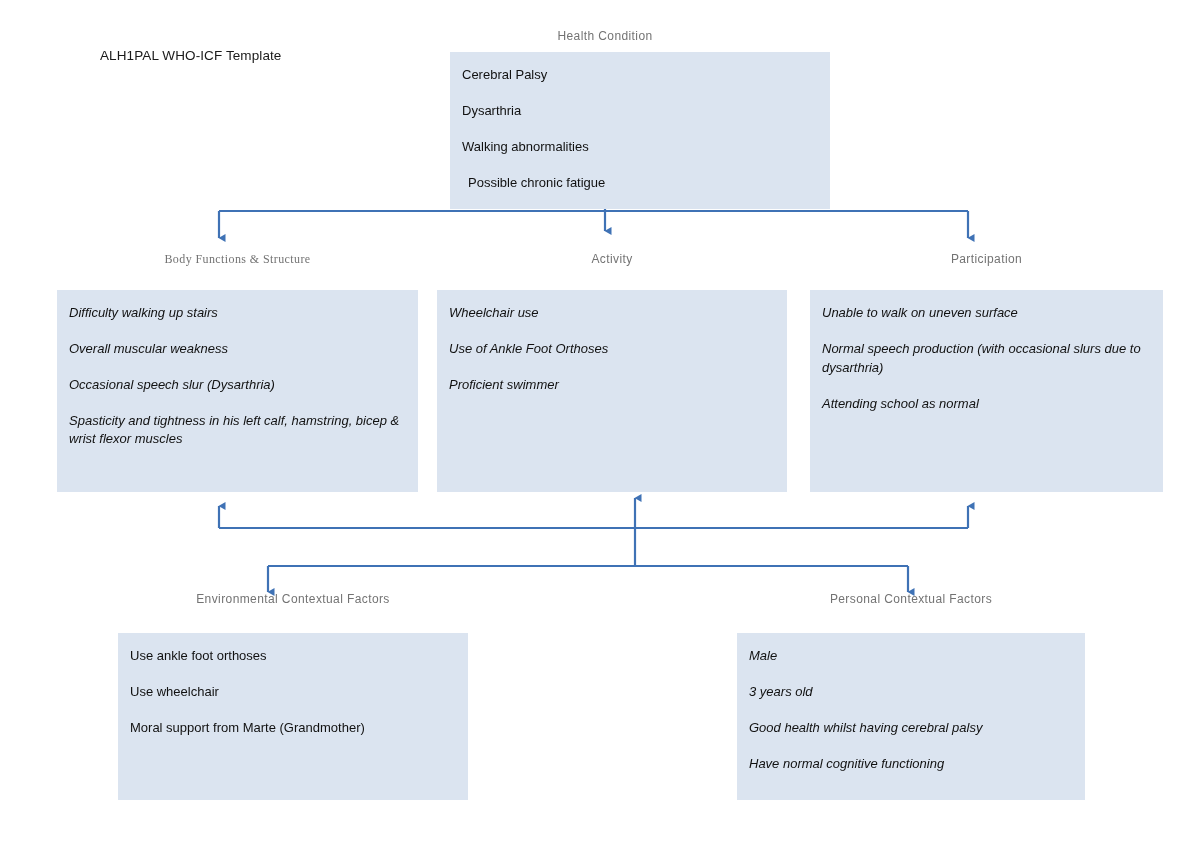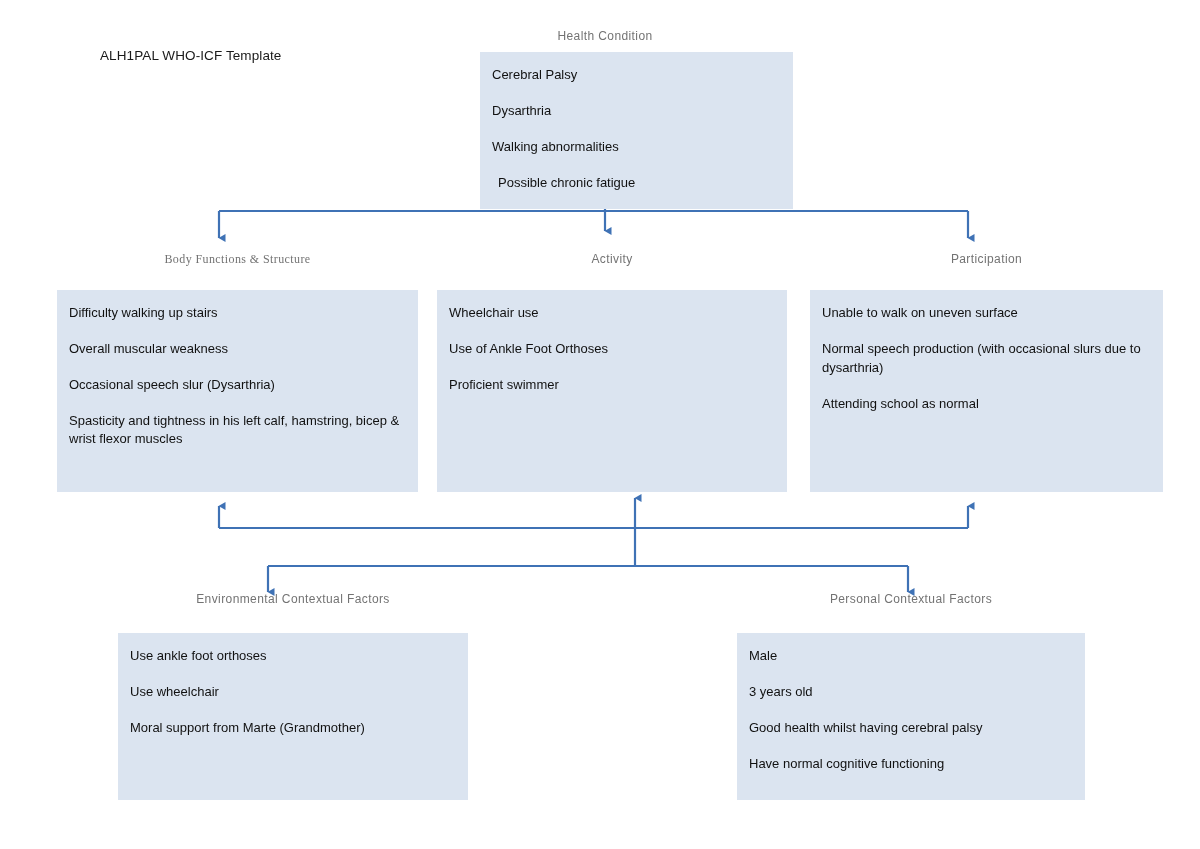--- a/index.html
+++ b/index.html
@@ -18,21 +18,21 @@
   }
 
   .panel{
     position:absolute;background:#dbe4f0;box-sizing:border-box;
     padding:14px 12px 10px 12px;
   }
   .panel .line{
     color:#111111;font-size:13px;line-height:1.45;
     margin:0 0 17px 0;
   }
-  .panel.italic .line{}
+  .panel.italic .line{font-style:italic;}
   .panel.upright .line{font-style:normal;}
 
   svg.wires{position:absolute;left:0;top:0;width:1200px;height:849px;
             overflow:visible;pointer-events:none;}
 </style>
 </head>
 <body>
 
 <div id="canvas">
 
@@ -65,21 +65,21 @@
 
       <line x1="635" y1="528" x2="635" y2="566"></line>
 
       <line x1="268" y1="566" x2="908" y2="566"></line>
       <line x1="268" y1="566" x2="268" y2="592" marker-end="url(#arrDown)"></line>
       <line x1="908" y1="566" x2="908" y2="592" marker-end="url(#arrDown)"></line>
     </g>
   </svg>
 
   <div class="sec-title" style="left:455px;top:29px;width:300px;">Health Condition</div>
-  <div class="panel upright" style="left:450px;top:52px;width:313px;height:157px;margin-left:30px;">
+  <div class="panel upright" style="left:450px;top:52px;width:380px;height:157px;">
     <p class="line">Cerebral Palsy</p>
     <p class="line">Dysarthria</p>
     <p class="line">Walking abnormalities</p>
     <p class="line" style="padding-left:6px;">Possible chronic fatigue</p>
   </div>
 
   <div class="sec-title" style="left:57px;top:252px;width:361px;font-family:Liberation Serif, serif;">Body Functions &amp; Structure</div>
   <div class="panel italic" style="left:57px;top:290px;width:361px;height:202px;">
     <p class="line">Difficulty walking up stairs</p>
     <p class="line">Overall muscular weakness</p>

